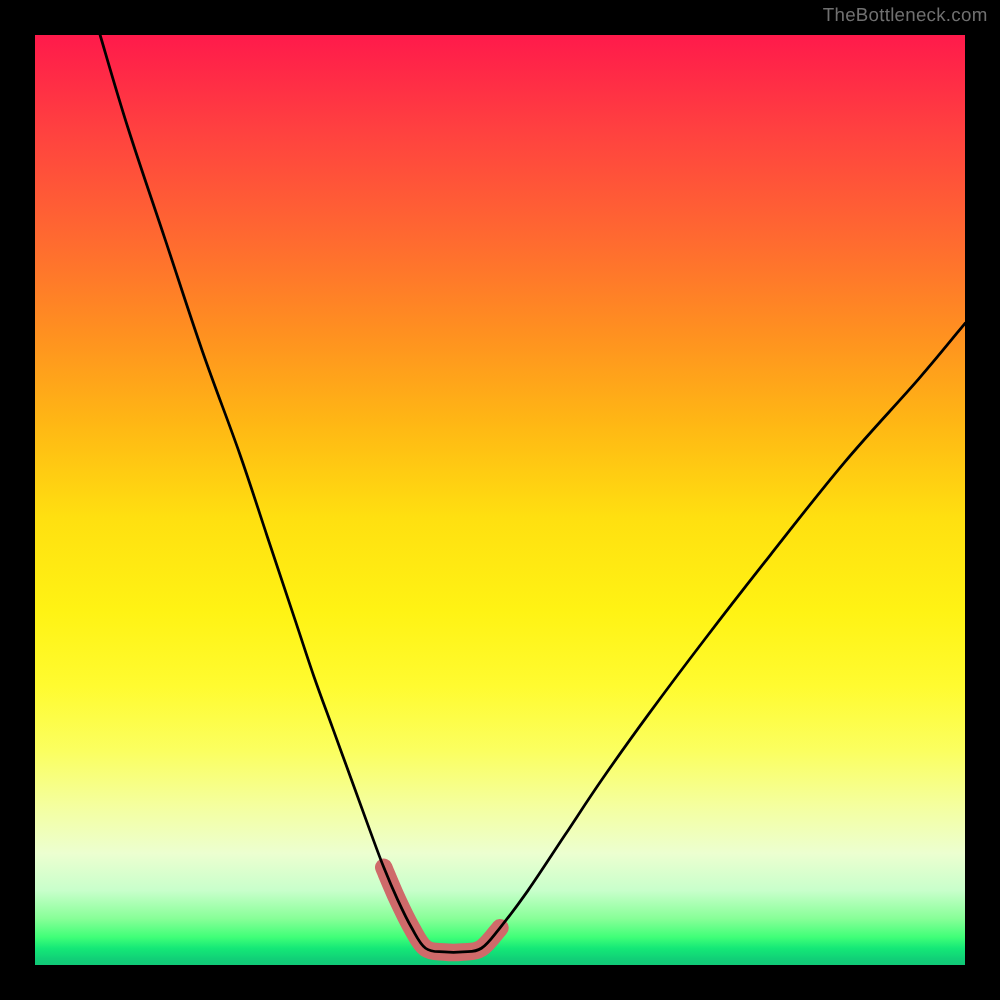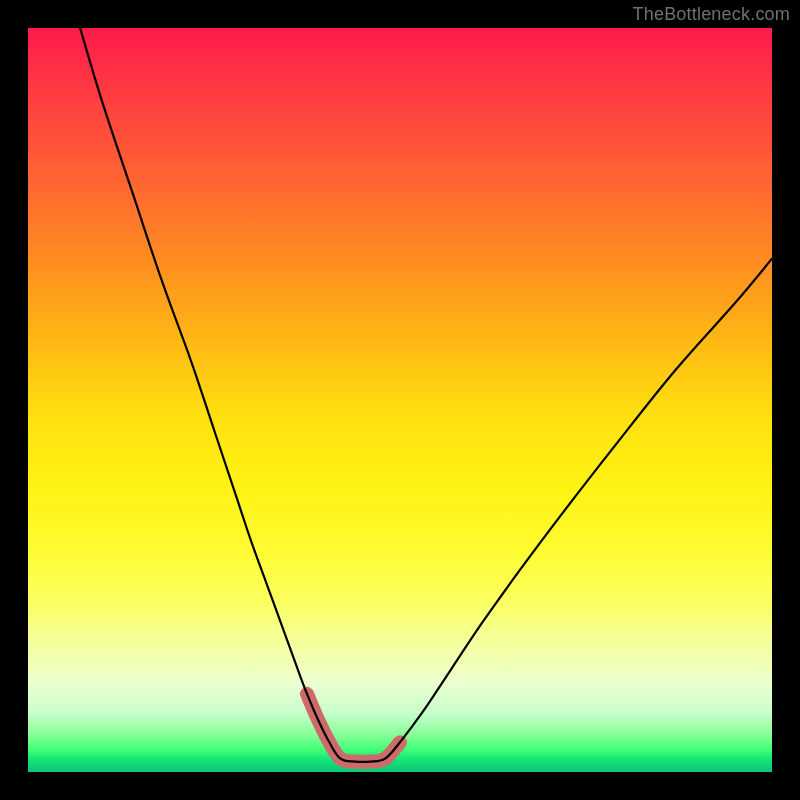--- a/index.html
+++ b/index.html
@@ -45,21 +45,21 @@
       #12d877 99%,
       #11d077 99.3%,
       #10c877 100%
     );
   }
   .watermark {
     position: absolute;
     top: 4px;
     right: 10px;
     color: #707070;
-    font-size: 18px;
+    font-size: 15px;
     letter-spacing: 0.2px;
     user-select: none;
   }
   svg.curve {
     position: absolute;
     left: 0;
     top: 0;
     width: 744px;
     height: 744px;
     overflow: visible;

